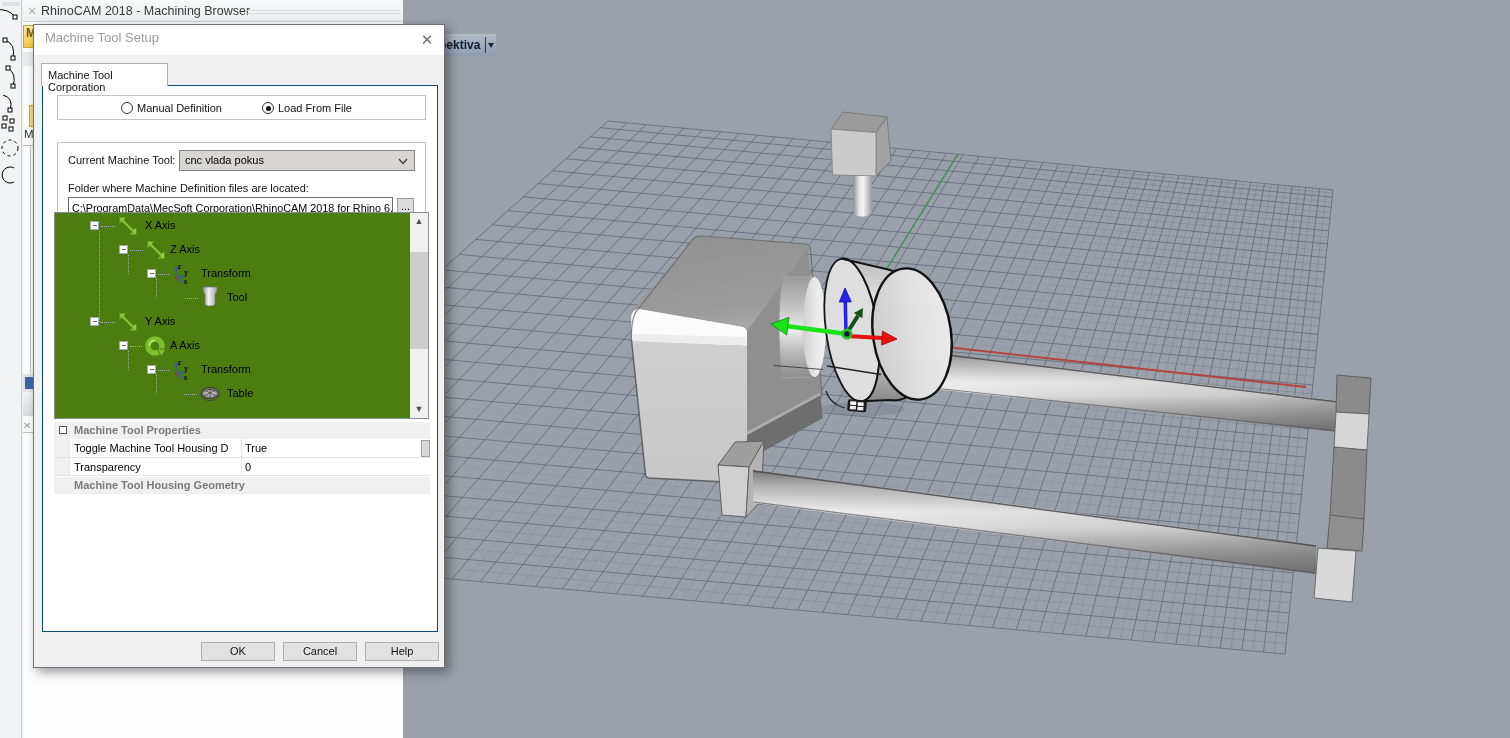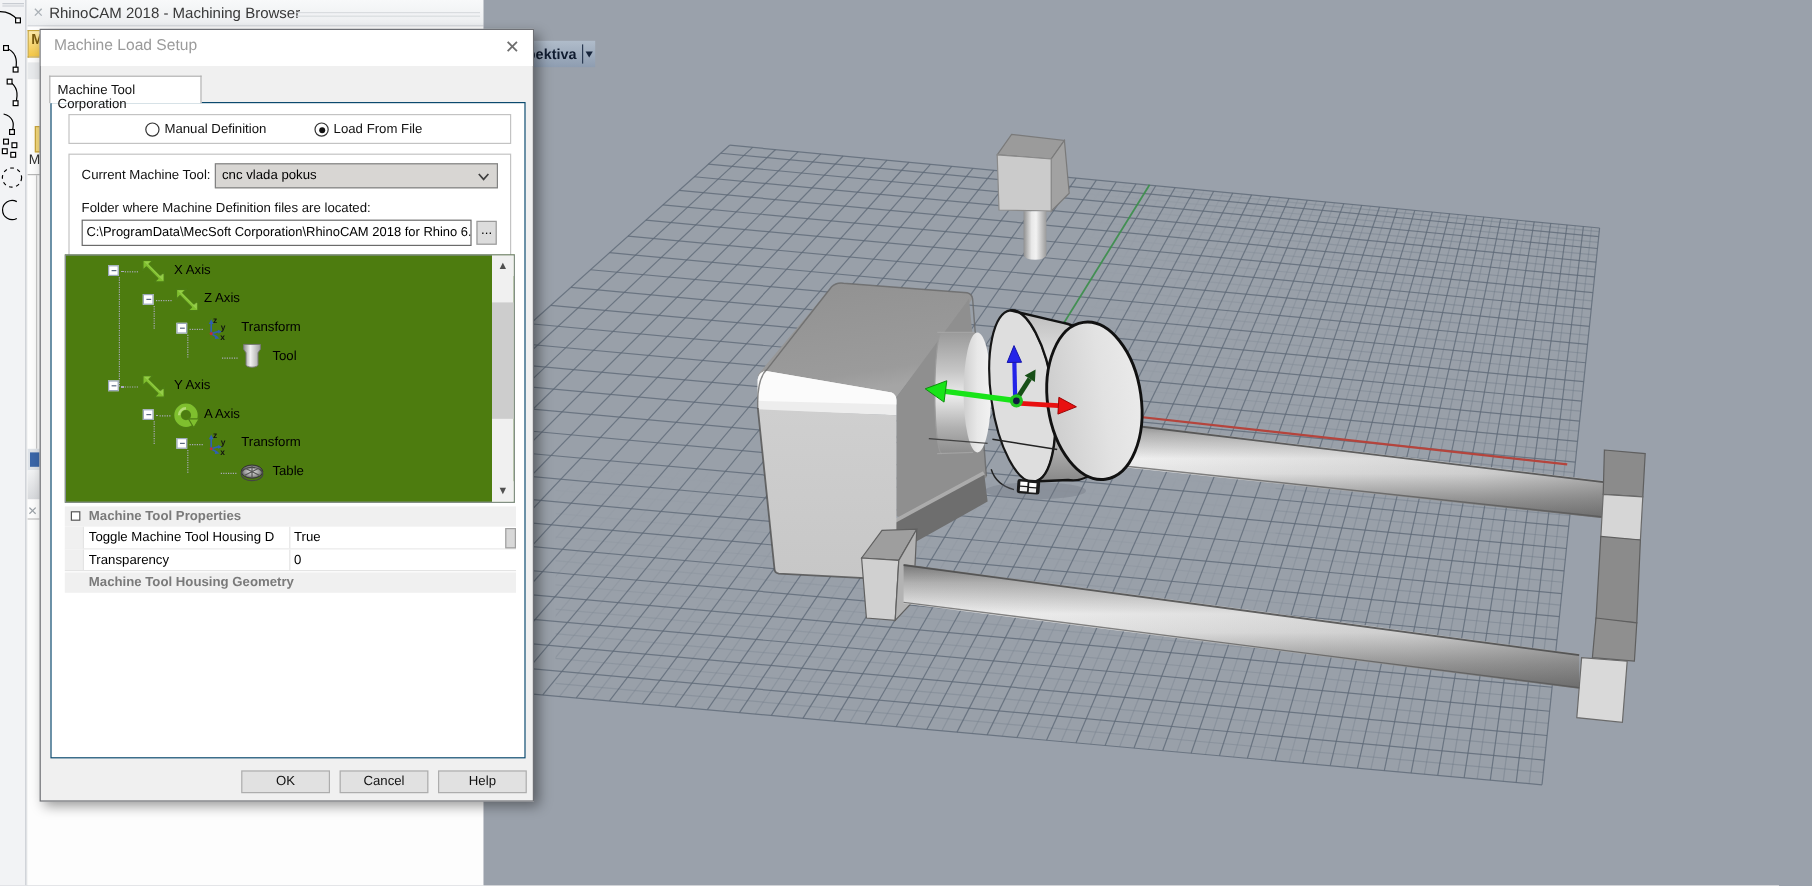--- a/index.html
+++ b/index.html
@@ -388,34 +388,34 @@
 </svg>
 <div id="vptab">
         <span>Perspektiva</span>
         <div class="sep"></div>
         <div class="tri"></div>
       </div>
 </div>
 
 <div class="abs" id="dlg">
   <div id="dlgtitle">
-        <span>Machine Load Setup</span>
+        <span>Machine Tool Setup</span>
         <div id="dlgx">✕</div>
       </div>
   <div id="tab">
         <span>Machine Tool Corporation</span>
       </div>
   <div id="cpanel">
     <div class="gbox" style="left:14px;top:9px;width:369px;height:25px;">
       <div class="radio" style="left:63px;top:6px;"></div>
       <div class="lbl" style="left:79px;top:6px;">Manual Definition</div>
       <div class="radio sel" style="left:204px;top:6px;"></div>
       <div class="lbl" style="left:220px;top:6px;">Load From File</div>
     </div>
-    <div class="gbox" style="left:14px;top:42px;width:369px;height:92px;">
+    <div class="gbox" style="left:14px;top:56px;width:369px;height:92px;">
       <div class="lbl" style="left:10px;top:11px;">Current Machine Tool:</div>
       <div style="position:absolute;left:121px;top:7px;width:236px;height:21px;background:#d8d6d3;border:1px solid #828282;">
         <span style="position:absolute;left:5px;top:3px;font-size:11px;">cnc vlada pokus</span>
         <svg style="position:absolute;right:6px;top:7px" width="10" height="7" viewBox="0 0 10 7">
               <path d="M1 1 L5 5.5 L9 1" fill="none" stroke="#404040" stroke-width="1.4"></path>
             </svg>
       </div>
       <div class="lbl" style="left:10px;top:39px;">Folder where Machine Definition files are located:</div>
       <div style="position:absolute;left:10px;top:54px;width:325px;height:22px;background:#fff;border:1px solid #6b6b6b;font-size:10.8px;line-height:20px;padding-left:3px;white-space:nowrap;overflow:hidden;">C:\ProgramData\MecSoft Corporation\RhinoCAM 2018 for Rhino 6.</div>
       <div style="position:absolute;left:339px;top:55px;width:17px;height:20px;background:#dcdcdc;border:1px solid #9a9a9a;font-size:11px;text-align:center;line-height:15px;">...</div>

